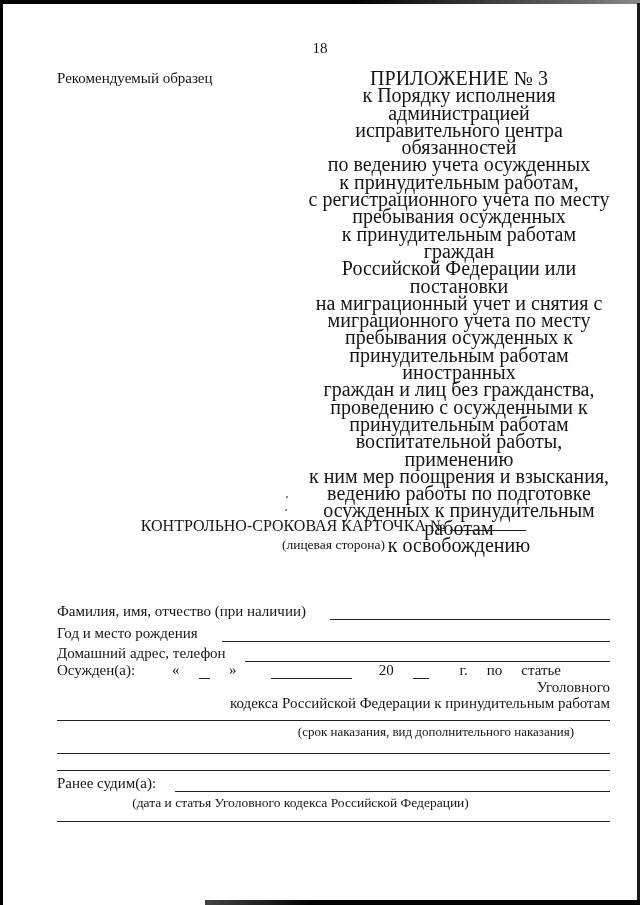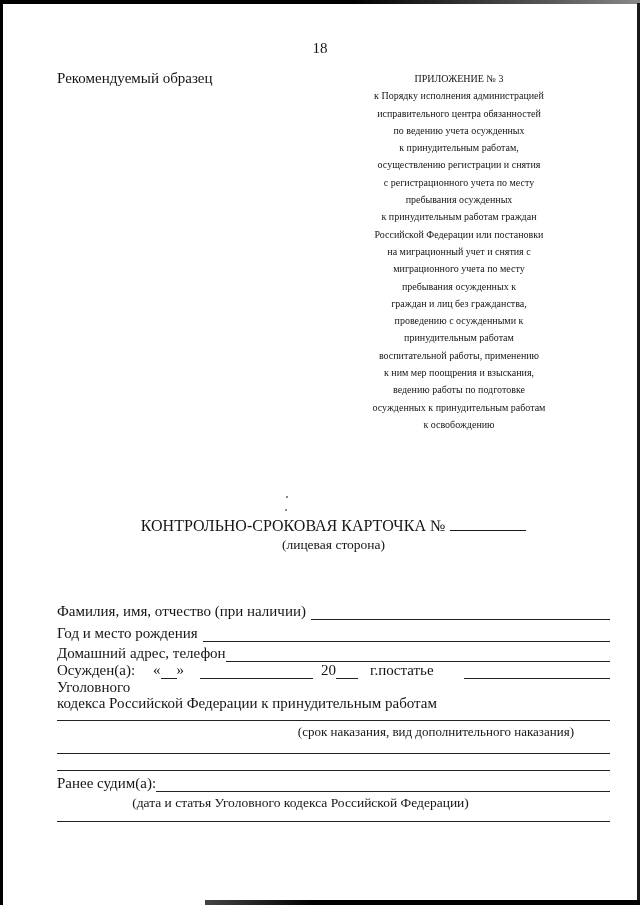--- a/index.html
+++ b/index.html
@@ -25,55 +25,55 @@
 
   .page-number {
     position:absolute; top:40px; left:0; width:640px;
     text-align:center; font-size:15px;
   }
   .recommended {
     position:absolute; top:70px; left:57px; font-size:15px;
   }
   .appendix {
     position:absolute; top:70px; left:306px; width:306px;
-    text-align:center; font-size:10px; line-height:17.3px;
+    text-align:center; font-size:20px; line-height:17.3px;
   }
   .appendix .ap-title { display:block; }
   .appendix .ap-line { display:block; }
 
   .artifact-dot { position:absolute; width:2px; height:2px; background:#8a8a8a; }
 
   .card-head {
     position:absolute; top:516px; left:57px; width:553px; text-align:center;
   }
   .card-title-line { font-size:16px; height:21px; white-space:nowrap; }
   .card-number-blank {
     display:inline-block; width:76px; height:14px; margin-left:5px;
     border-bottom:1.5px solid #1a1a1a; vertical-align:baseline;
   }
   .card-subtitle { font-size:15px; height:18px; }
   .card-note { font-size:13.5px; height:17px; }
 
   .form {
     position:absolute; top:598px; left:57px; width:553px; font-size:15px;
   }
-  .row { display:flex; align-items:flex-end; }
+  .row { display:flex; align-items:flex-end;gap:19px; }
   .row .lbl { white-space:nowrap; }
   .grow-blank {
     flex:1 1 auto; height:3px; border-bottom:1.5px solid #222;
   }
   .fix-blank {
     display:inline-block; height:3px; border-bottom:1.5px solid #222;
     align-self:flex-end; margin-bottom:0;
   }
   .gap5 { margin-left:5px; }
   .r-name, .r-birth { height:22px; }
   .r-addr { height:20px; }
   .r-conv { height:17px; }
-  .r-code1, .r-code2 { height:16px; line-height:16px; }
+  .r-code1, .r-code2 { height:16px; line-height:16px;justify-content:flex-end; }
   .r-blankline1 { height:10px; }
   .r-caption1 { height:21px; font-size:13px; text-align:right;
     padding-right:36px; box-sizing:border-box; padding-top:3px; }
   .r-blankline2 { height:12px; }
   .r-blankline3 { height:17px; }
   .r-prior { height:21px; }
   .r-caption2 { height:20px; font-size:13.5px; text-align:center;
     padding-right:66px; box-sizing:border-box; padding-top:3px; }
   .r-blankline4 { height:10px; }
 
@@ -95,28 +95,28 @@
   <div class="page-number">18</div>
 
   <div class="recommended">Рекомендуемый образец</div>
 
   <div class="appendix">
     <span class="ap-title">ПРИЛОЖЕНИЕ № 3</span>
     <span class="ap-line">к Порядку исполнения администрацией</span>
     <span class="ap-line">исправительного центра обязанностей</span>
     <span class="ap-line">по ведению учета осужденных</span>
     <span class="ap-line">к принудительным работам,</span>
-    <span class="ap-line">осуществлению регистрации и снятия</span>
     <span class="ap-line">с регистрационного учета по месту</span>
     <span class="ap-line">пребывания осужденных</span>
     <span class="ap-line">к принудительным работам граждан</span>
     <span class="ap-line">Российской Федерации или постановки</span>
     <span class="ap-line">на миграционный учет и снятия с</span>
     <span class="ap-line">миграционного учета по месту</span>
     <span class="ap-line">пребывания осужденных к</span>
+    <span class="ap-line">принудительным работам иностранных</span>
     <span class="ap-line">граждан и лиц без гражданства,</span>
     <span class="ap-line">проведению с осужденными к</span>
     <span class="ap-line">принудительным работам</span>
     <span class="ap-line">воспитательной работы, применению</span>
     <span class="ap-line">к ним мер поощрения и взыскания,</span>
     <span class="ap-line">ведению работы по подготовке</span>
     <span class="ap-line">осужденных к принудительным работам</span>
     <span class="ap-line">к освобождению</span>
   </div>
 

